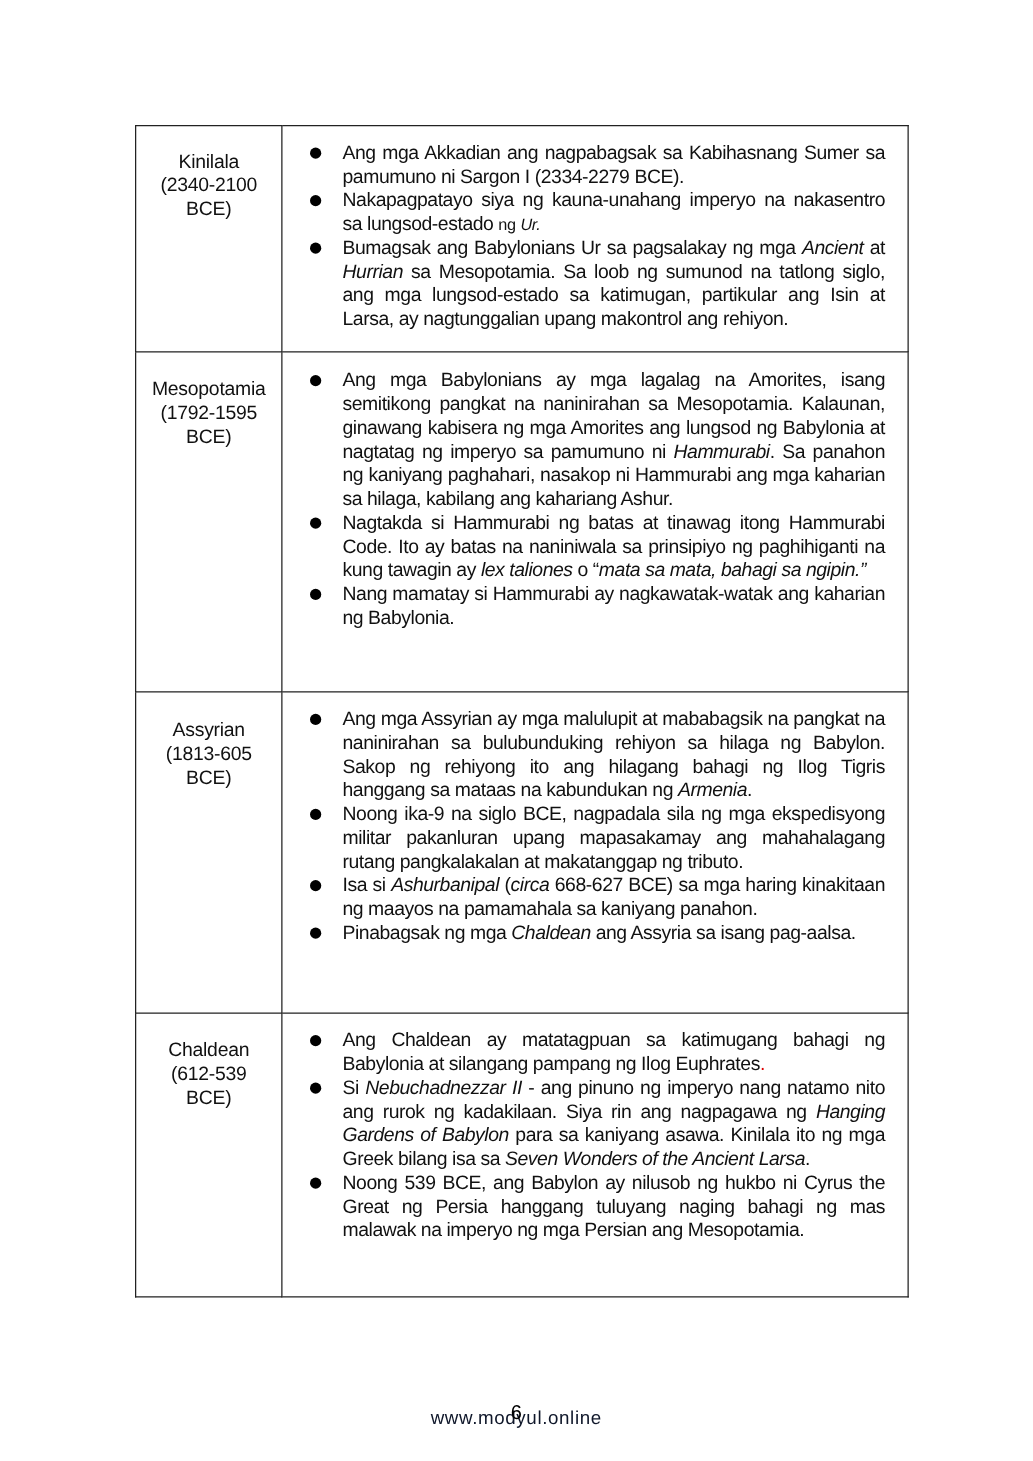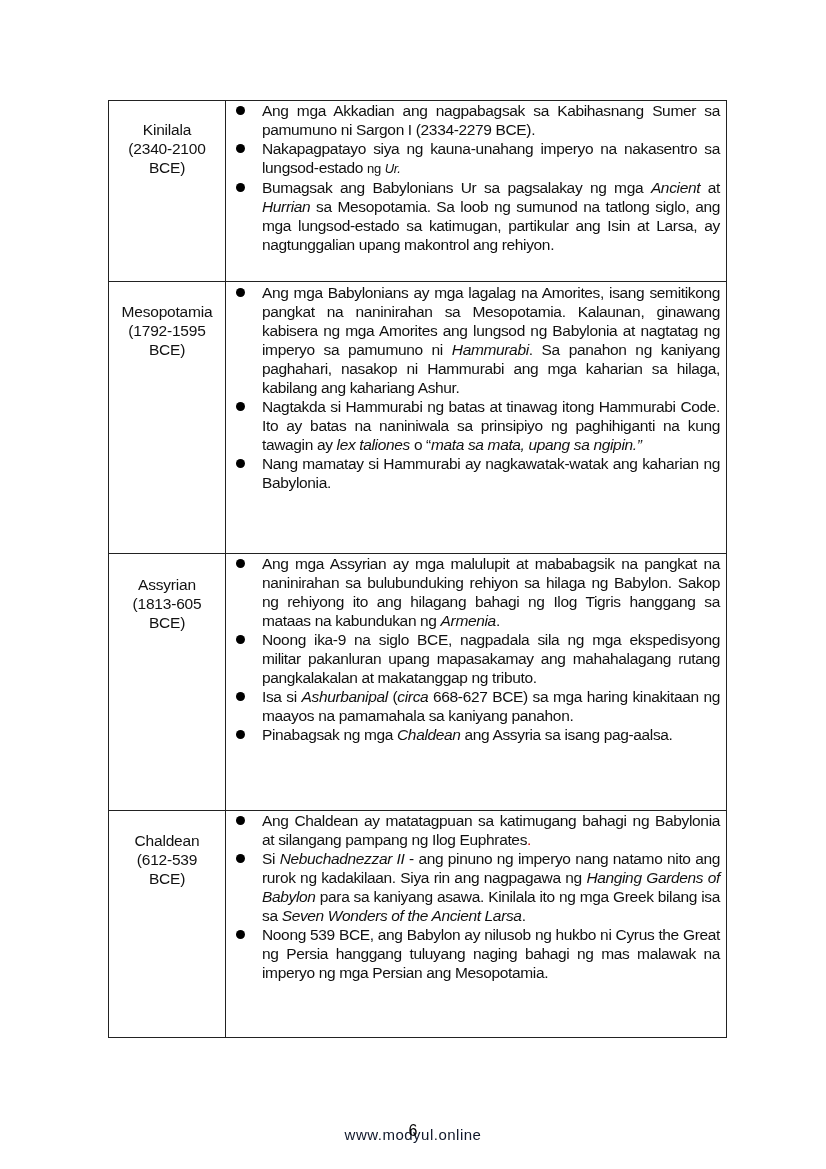--- a/index.html
+++ b/index.html
@@ -8,21 +8,21 @@
     .tbl { position: absolute; left: 108px; top: 100px; width: 619px;
       border-collapse: collapse; table-layout: fixed; }
     .tbl td { border: 1px solid #222; vertical-align: top; padding: 0; }
     .tbl td.label { width: 116px; text-align: center; font-size: 15.5px; line-height: 19px;
       padding-top: 19px; letter-spacing: -0.2px; }
     .tbl td.content { padding: 0 6px 0 8px; font-size: 15.5px; line-height: 19px; letter-spacing: -0.35px; }
     .row-akk td { height: 161px; }
     .row-bab td { height: 251px; }
     .row-ass td { height: 235px; }
     .row-cha td { height: 206px; }
-    ul.bullets { list-style: none; margin: 0; padding: 0; }
+    ul.bullets { list-style: none; margin: 12px; padding: 0; }
     ul.bullets li { position: relative; padding-left: 28px; text-align: justify; }
     ul.bullets li .dot { position: absolute; left: 2px; top: 5px; width: 9px; height: 9px;
       border-radius: 50%; background: #000; }
     .row-akk td.content { padding-top: 0px; }
     .row-bab td.content { padding-top: 1px; }
     .row-bab td.label { padding-top: 20px; }
     .row-ass td.label { padding-top: 21px; }
     .row-cha td.label { padding-top: 20px; }
     i { font-style: italic; }
     .small { font-size: 13px; }
@@ -53,21 +53,21 @@
       </tr>
       <tr class="row-bab">
         <td class="label">
           <div>Mesopotamia</div>
           <div>(1792-1595</div>
           <div>BCE)</div>
         </td>
         <td class="content">
           <ul class="bullets">
             <li><span class="dot"></span><span>Ang mga Babylonians ay mga lagalag na Amorites, isang semitikong pangkat na naninirahan sa Mesopotamia. Kalaunan, ginawang kabisera ng mga Amorites ang lungsod ng Babylonia at nagtatag ng imperyo sa pamumuno ni </span><i>Hammurabi</i><span>. Sa panahon ng kaniyang paghahari, nasakop ni Hammurabi ang mga kaharian sa hilaga, kabilang ang kahariang Ashur.</span></li>
-            <li><span class="dot"></span><span>Nagtakda si Hammurabi ng batas at tinawag itong Hammurabi Code. Ito ay batas na naniniwala sa prinsipiyo ng paghihiganti na kung tawagin ay </span><i>lex taliones</i><span> o “</span><i>mata sa mata, upang sa ngipin.”</i></li>
+            <li><span class="dot"></span><span>Nagtakda si Hammurabi ng batas at tinawag itong Hammurabi Code. Ito ay batas na naniniwala sa prinsipiyo ng paghihiganti na kung tawagin ay </span><i>lex taliones</i><span> o “</span><i>mata sa mata, bahagi sa ngipin.”</i></li>
             <li><span class="dot"></span><span>Nang mamatay si Hammurabi ay nagkawatak-watak ang kaharian ng Babylonia.</span></li>
           </ul>
         </td>
       </tr>
       <tr class="row-ass">
         <td class="label">
           <div>Assyrian</div>
           <div>(1813-605</div>
           <div>BCE)</div>
         </td>

